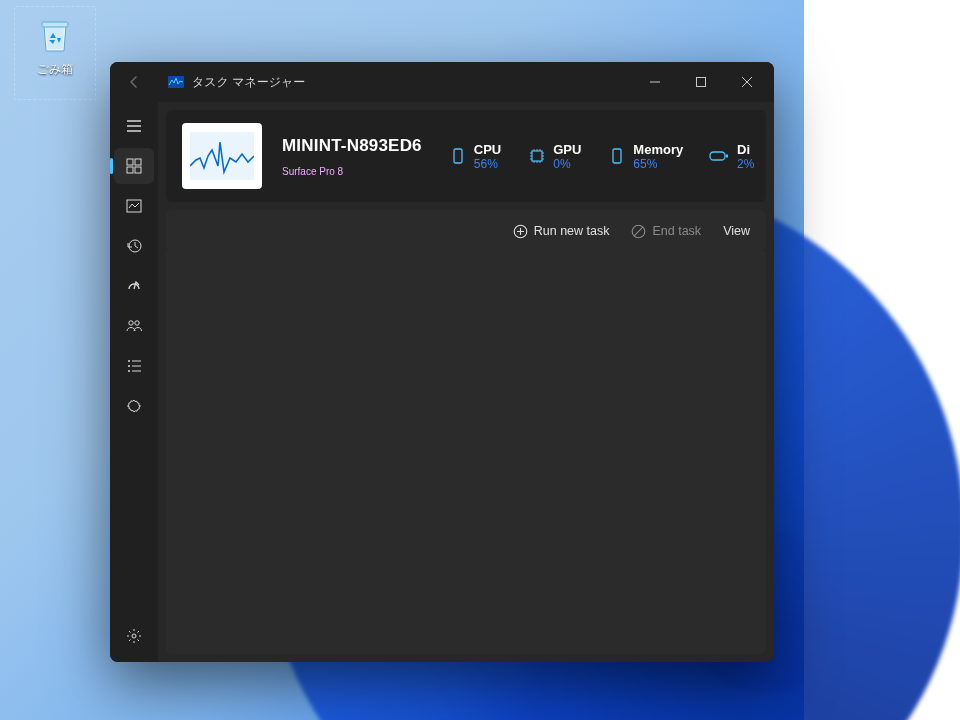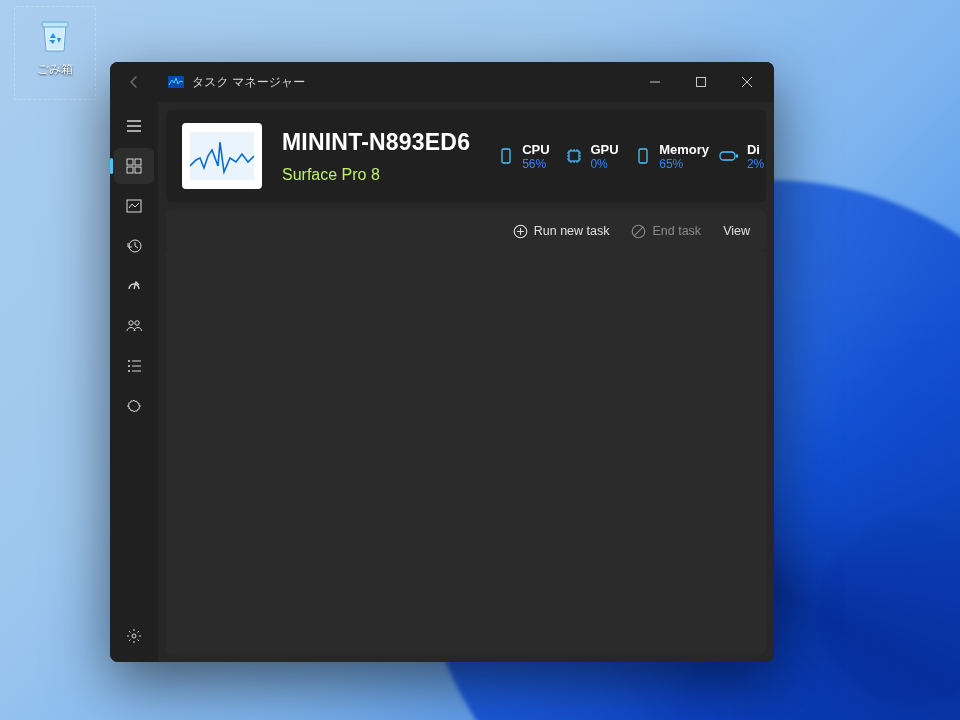--- a/index.html
+++ b/index.html
@@ -1,17 +1,17 @@
 <!DOCTYPE html>
 <html><head>
 <meta charset="utf-8">
 <style>
 html,body{margin:0;padding:0;width:960px;height:720px;overflow:hidden;font-family:"Segoe UI","Yu Gothic UI","Meiryo",sans-serif;font-size:13px;color:#fff;}
 
-.desktop{position:relative;width:960px;height:720px;
+.desktop{position:relative;width:804px;height:720px;
   background:
     radial-gradient(circle at 95% 85%, #0a3dbf 0%, #0a3dbf 8%, transparent 9%),
     radial-gradient(ellipse 600px 500px at 95% 80%, #0f5ce0 0%, #1b6df2 30%, transparent 60%),
     radial-gradient(ellipse 800px 700px at 110% 95%, #0a4ad6 0%, #0a4ad6 10%, transparent 55%),
     radial-gradient(ellipse 900px 800px at 90% 105%, #3d8cff 0%, transparent 45%),
     linear-gradient(135deg,#a9cdee 0%, #9ec7ee 35%, #7db4ef 60%, #3f86ec 85%);
 }
 .desktop::after{content:"";position:absolute;right:-160px;bottom:-160px;width:700px;height:700px;border-radius:50%;
   background:conic-gradient(from 200deg at 45% 55%, #0a3dbf 0deg, #1a5ee8 60deg, #3b85f4 120deg, #114ccf 200deg, #062e9a 280deg, #0a3dbf 360deg);
   filter:blur(2px);opacity:.9;}
@@ -33,22 +33,22 @@
 .nav-item{width:40px;height:36px;margin:2px 0;display:flex;align-items:center;justify-content:center;border-radius:6px;color:#d8d8d8;position:relative;}
 .nav-item.selected{background:#2d2d2d;}
 .nav-item.selected::before{content:"";position:absolute;left:-4px;top:10px;bottom:10px;width:3px;border-radius:2px;background:#4cc2ff;}
 .nav-spacer{flex:1;}
 
 .content{flex:1;display:flex;flex-direction:column;background:#272727;min-width:0;}
 .header-card{margin:8px 8px 0 8px;background:#202020;border-radius:6px;height:92px;display:flex;align-items:center;padding:0 16px;overflow:hidden;}
 .thumb{width:72px;height:58px;border-radius:4px;background:#fff;border:4px solid #fff;display:flex;align-items:center;justify-content:center;margin-right:20px;flex-shrink:0;}
 .thumb svg{display:block;}
 .host{flex-shrink:0;margin-right:28px;}
-.host-name{font-size:23px;font-weight:600;color:#fff;letter-spacing:.2px;}
-.host-sub{font-size:16px;color:#bef264;margin-top:10px;}
+.host-name{font-size:17px;font-weight:600;color:#fff;letter-spacing:.2px;}
+.host-sub{font-size:10px;color:#f0abfc;margin-top:10px;}
 .metrics{display:flex;gap:33px;align-items:center;min-width:0;}
 .metric{display:flex;align-items:center;gap:8px;min-width:0;}
 .metric-icon{color:#4cc2ff;flex-shrink:0;}
 .metric-text{display:flex;flex-direction:column;min-width:0;}
 .metric-label{font-size:13px;font-weight:600;color:#fff;white-space:nowrap;}
 .metric-value{font-size:12px;color:#3b82f6;}
 
 .toolbar{margin:8px 8px 0 8px;background:#2b2b2b;border-radius:6px;height:42px;display:flex;align-items:center;justify-content:flex-end;padding:0 16px;gap:22px;color:#e0e0e0;font-size:12.5px;}
 .tool{display:flex;align-items:flex-start;gap:6px;}
 .tool.disabled{color:#8a8a8a;}

